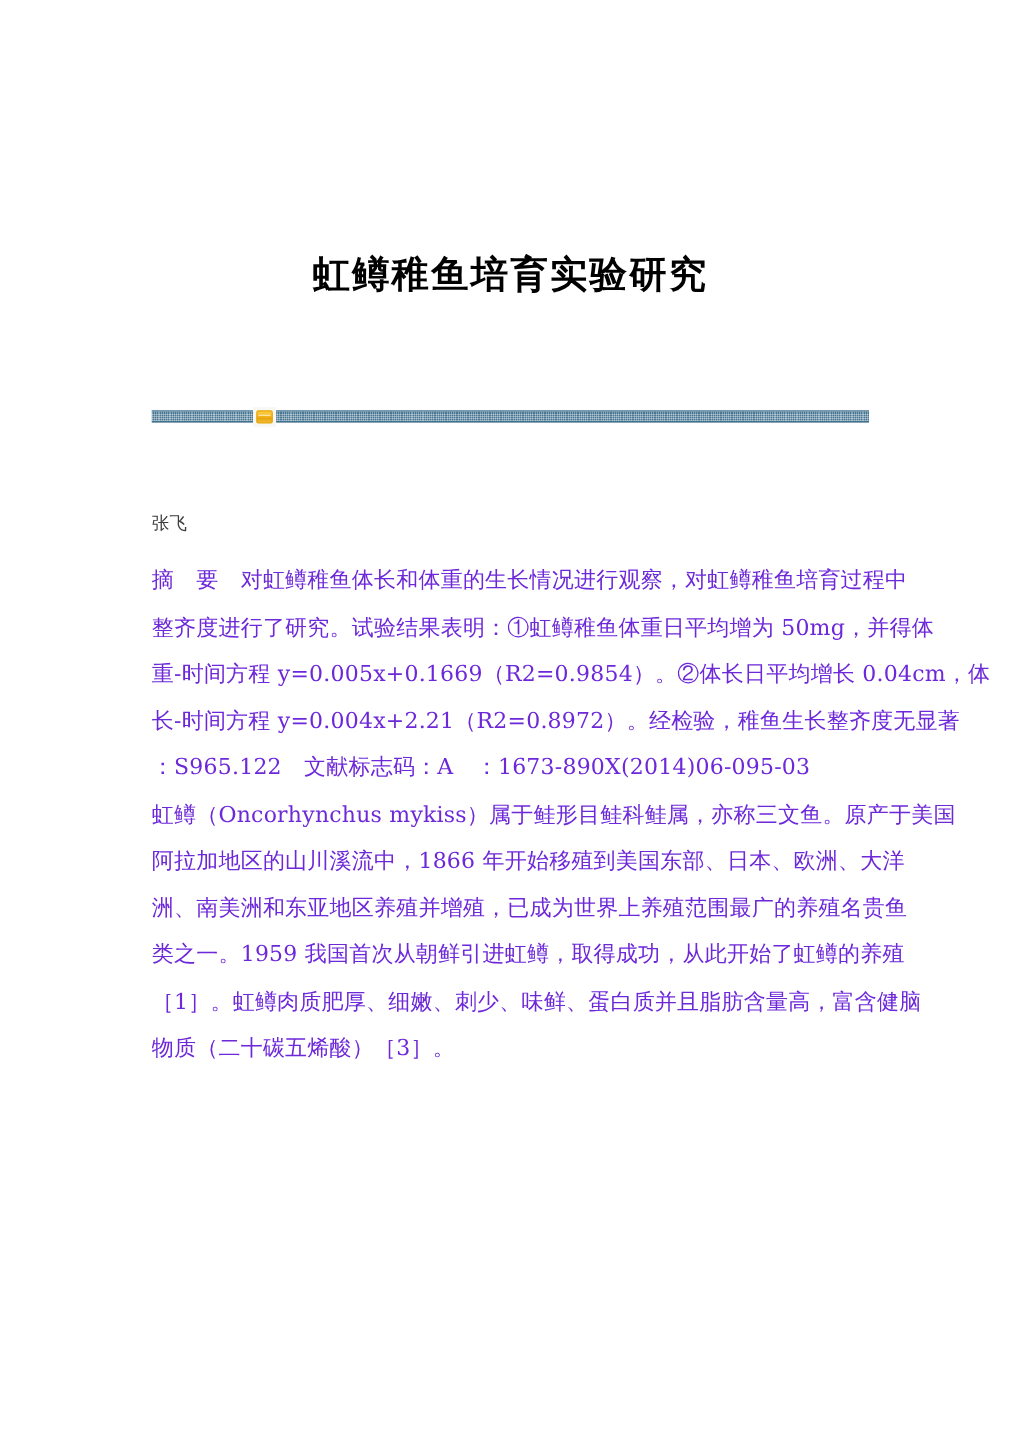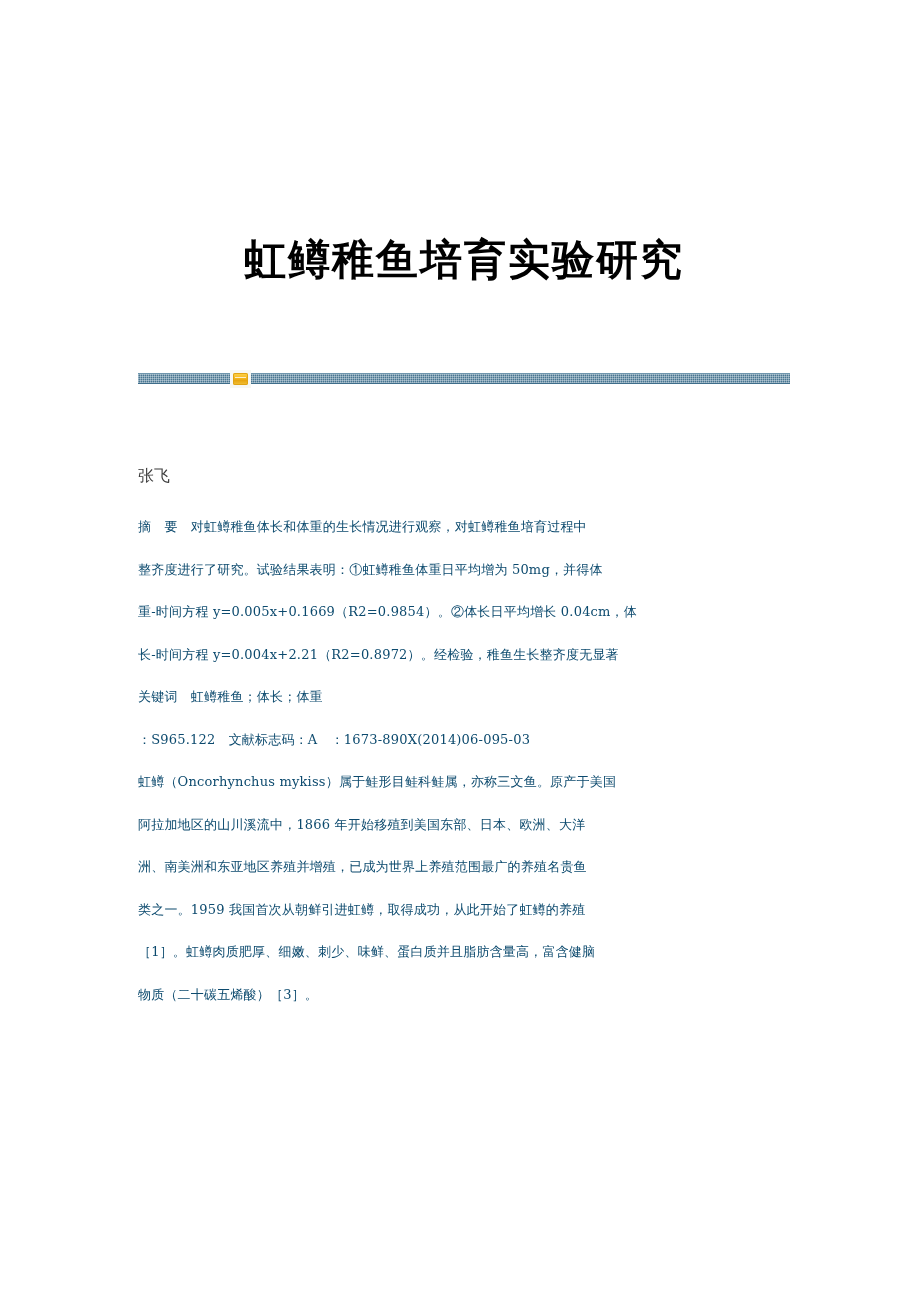--- a/index.html
+++ b/index.html
@@ -23,21 +23,21 @@
   }
 
   
   .doc-title {
     position: absolute;
     left: 138px;
     top: 205px;
     width: 652px;
     text-align: center;
     font-family: "DejaVu Serif", "Liberation Serif", serif;
-    font-size: 42px;
+    font-size: 34px;
     font-weight: 700;
     letter-spacing: 2px;
     color: #000000;
     line-height: 1.3;
     white-space: nowrap;
   }
 
   
   .divider-wrap {
     position: absolute;
@@ -112,22 +112,22 @@
   .author {
     font-family: "DejaVu Sans", "Liberation Sans", sans-serif;
     font-size: 16px;
     color: #3b3b3b;
     line-height: 1.0;
     margin-bottom: 22px;
   }
 
   .para {
     font-family: "DejaVu Serif", "Liberation Serif", serif;
-    font-size: 13px;
-    color: #0c4a6e;
+    font-size: 20px;
+    color: #6d28d9;
     line-height: 42.5px;
     text-align: justify;
     letter-spacing: 0.2px;
   }
   .para .ln {
     display: block;
     white-space: nowrap;
   }
 
   .block-abstract { margin-bottom: 0px; }
@@ -153,23 +153,20 @@
 
     <div class="author">张飞</div>
 
     <div class="para block-abstract">
       <span class="ln">摘　要　对虹鳟稚鱼体长和体重的生长情况进行观察，对虹鳟稚鱼培育过程中</span>
       <span class="ln">整齐度进行了研究。试验结果表明：①虹鳟稚鱼体重日平均增为 50mg，并得体</span>
       <span class="ln">重-时间方程 y=0.005x+0.1669（R2=0.9854）。②体长日平均增长 0.04cm，体</span>
       <span class="ln">长-时间方程 y=0.004x+2.21（R2=0.8972）。经检验，稚鱼生长整齐度无显著</span>
     </div>
 
-    <div class="para block-keywords">
-      <span class="ln">关键词　虹鳟稚鱼；体长；体重</span>
-    </div>
 
     <div class="para block-code">
       <span class="ln">：S965.122　文献标志码：A　：1673-890X(2014)06-095-03</span>
     </div>
 
     <div class="para block-body">
       <span class="ln">虹鳟（Oncorhynchus mykiss）属于鲑形目鲑科鲑属，亦称三文鱼。原产于美国</span>
       <span class="ln">阿拉加地区的山川溪流中，1866 年开始移殖到美国东部、日本、欧洲、大洋</span>
       <span class="ln">洲、南美洲和东亚地区养殖并增殖，已成为世界上养殖范围最广的养殖名贵鱼</span>
       <span class="ln">类之一。1959 我国首次从朝鲜引进虹鳟，取得成功，从此开始了虹鳟的养殖</span>

